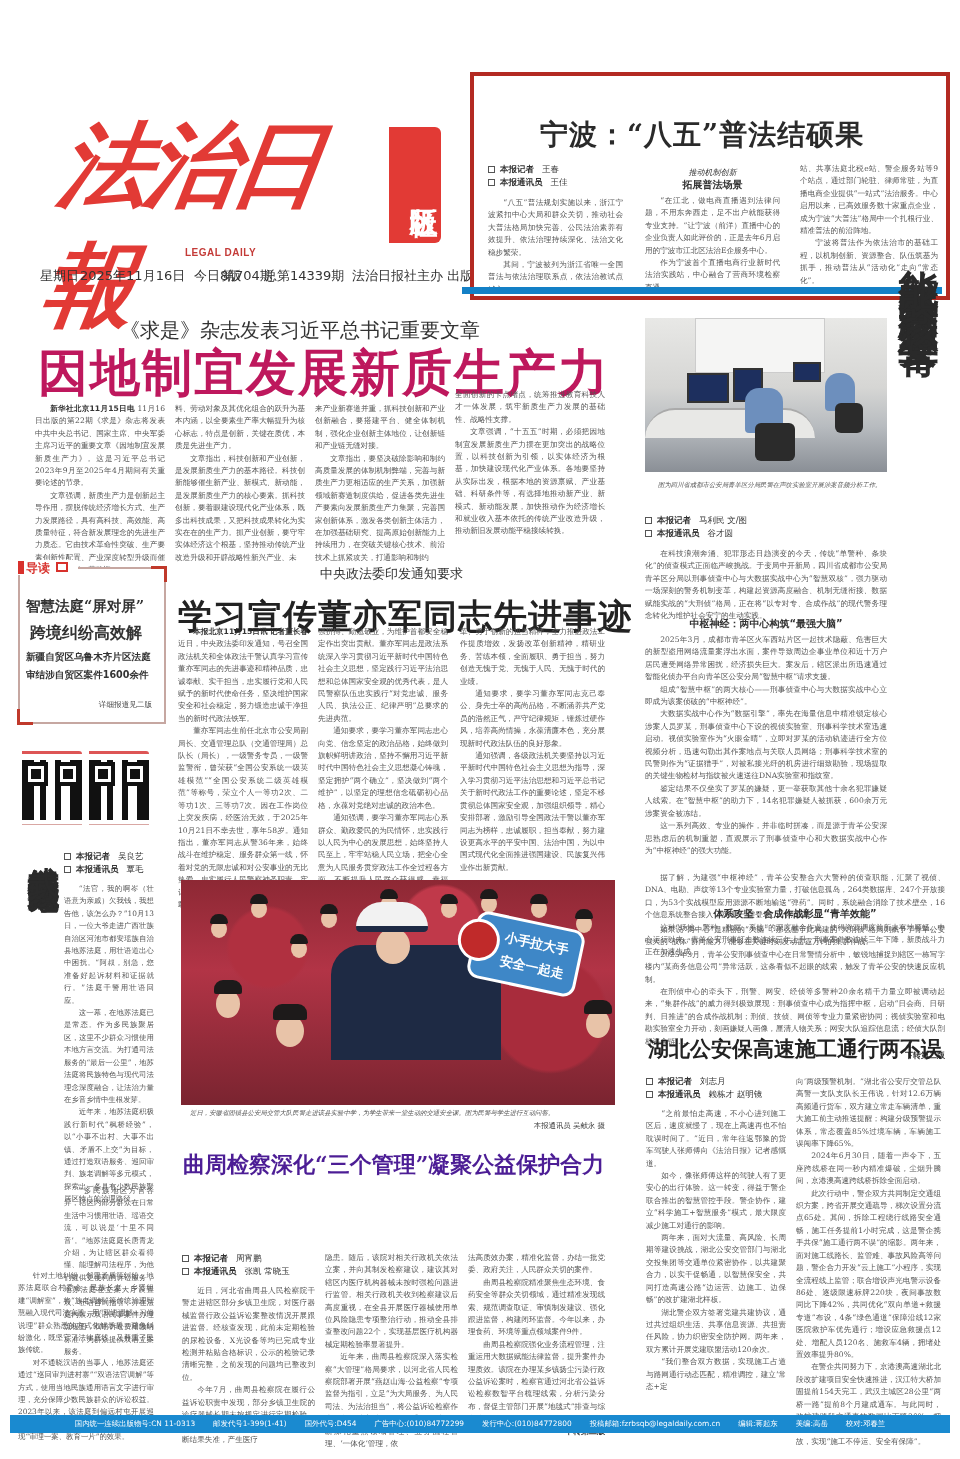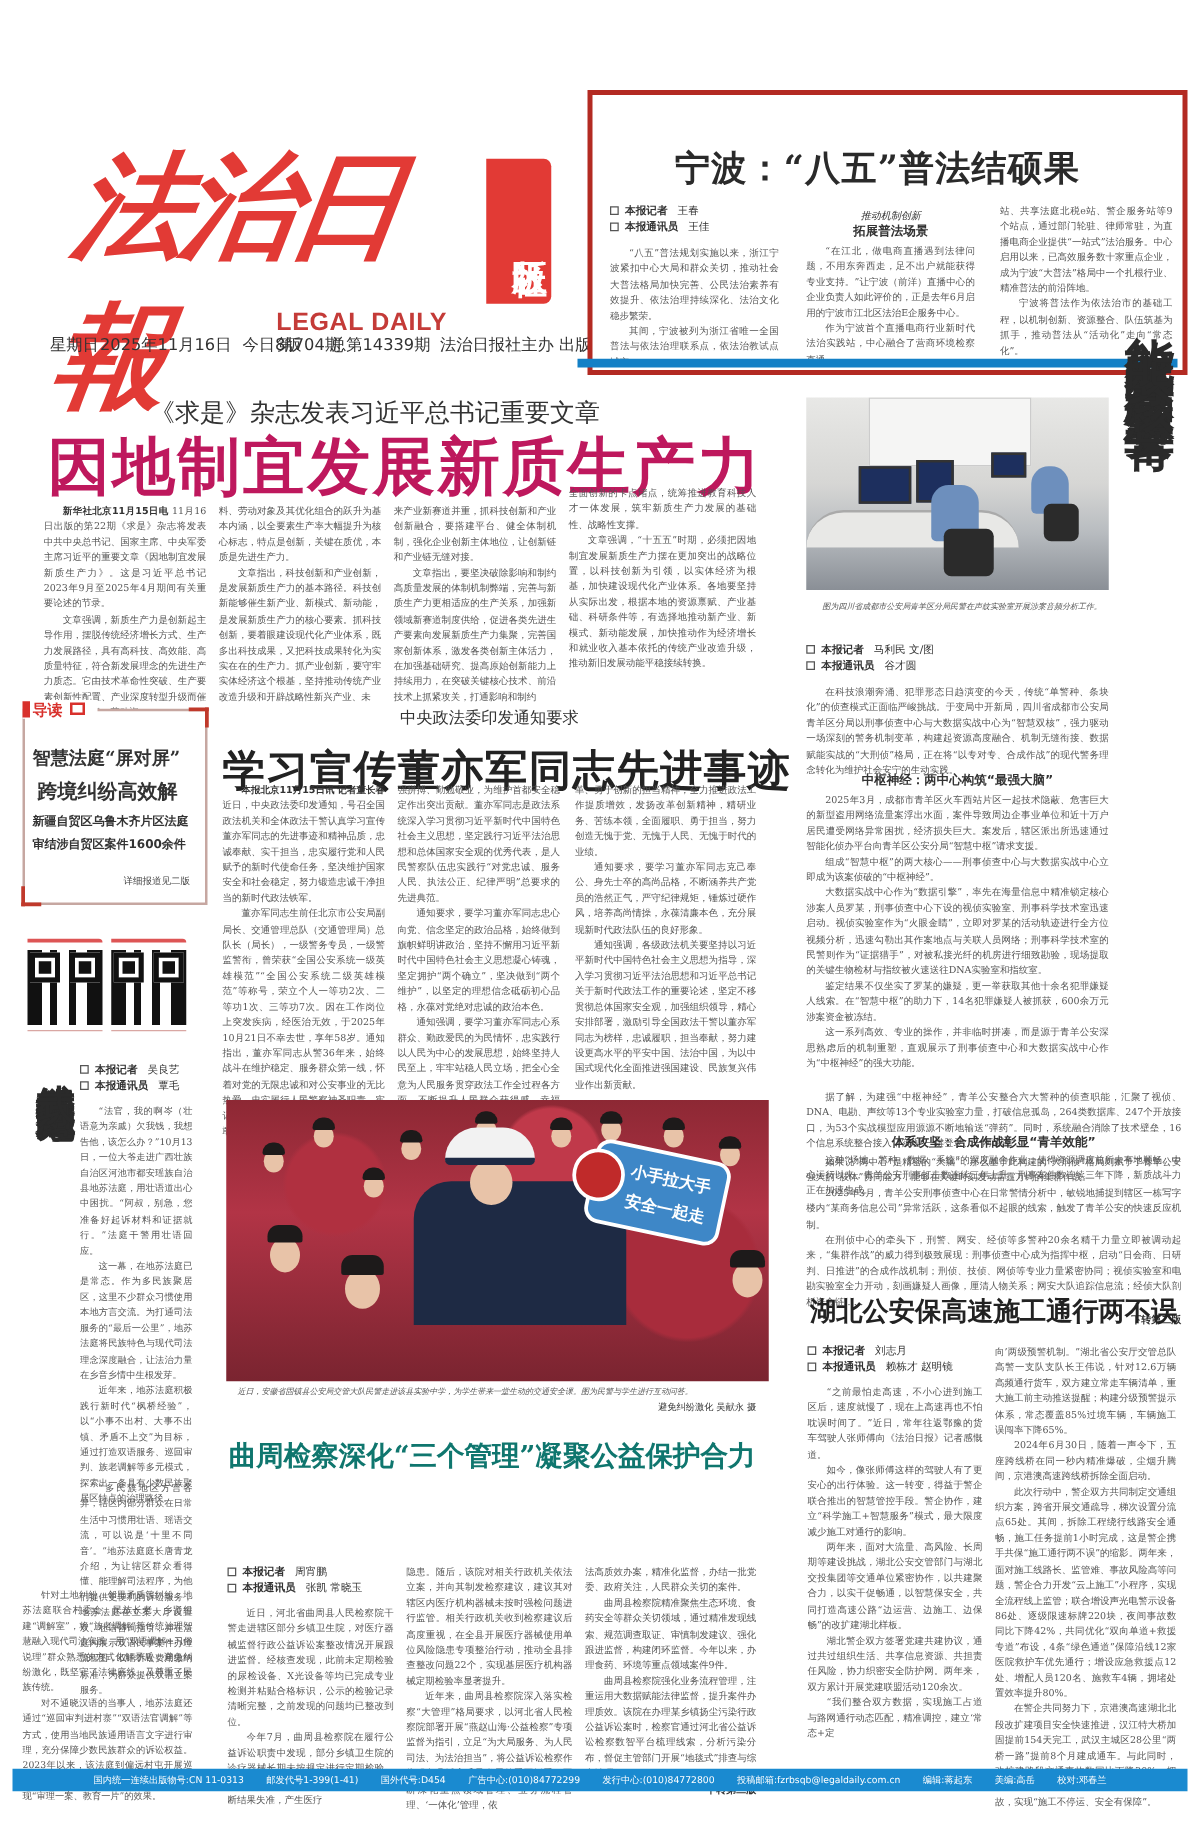--- a/index.html
+++ b/index.html
@@ -13,21 +13,21 @@
   .byline { font-family: "DejaVu Sans", sans-serif; font-size: 8.5px; line-height: 13px; color: #333; }
   .byline .box { display: inline-block; width: 7px; height: 7px; border: 1px solid #555; margin-right: 5px; vertical-align: -1px; }
   .byline .role { font-weight: bold; margin-right: 8px; }
   .turn { font-family: "DejaVu Sans", sans-serif; font-weight: bold; font-size: 8px; color: #333; text-align: right; }
   .subhead { font-family: "DejaVu Sans", sans-serif; font-weight: bold; font-size: 10px; text-align: center; color: #333; }
 
   
   .logo { left: 52px; top: 105px; width: 330px; height: 130px; }
   .logo-text { position: absolute; left: 0; top: 0; font-family: "DejaVu Serif", serif; font-style: italic; font-weight: bold; font-size: 92px; letter-spacing: -6px; color: #e23a35; line-height: 120px; transform: skewX(-8deg); }
   .edition-badge { left: 389px; top: 127px; width: 52px; height: 116px; background: #e23a35; border-radius: 0 6px 6px 0; color: #fff; font-family: "DejaVu Serif", serif; font-weight: bold; font-size: 28px; line-height: 36px; text-align: center; padding-top: 4px; writing-mode: vertical-rl; }
-  .legal-daily { left: 185px; top: 247px; font-family: "Liberation Sans", sans-serif; font-weight: bold; font-size: 20px; color: #c43b38; letter-spacing: 0.5px; margin-left: 36px; }
+  .legal-daily { left: 185px; top: 247px; font-family: "Liberation Sans", sans-serif; font-weight: bold; font-size: 10px; color: #c43b38; letter-spacing: 0.5px; }
   .dateline { top: 267px; font-family: "DejaVu Sans", sans-serif; font-size: 13px; color: #333; }
 
   
   .feature-box { left: 470px; top: 72px; width: 480px; height: 228px; border: 4px solid #b32a22; }
   .feature-title { left: 540px; top: 116px; font-family: "DejaVu Serif", serif; font-weight: bold; font-size: 28px; color: #2a2a2a; letter-spacing: 1px; }
   .feature-bar { left: 462px; top: 287px; width: 480px; height: 7px; background: #1380c6; }
 
   
   .kicker1 { left: 120px; top: 317px; font-family: "DejaVu Sans", sans-serif; font-size: 20px; color: #333; }
   .headline1 { left: 38px; top: 340px; font-family: "DejaVu Sans", sans-serif; font-weight: bold; font-size: 50px; color: #be185d; letter-spacing: 2px; }
@@ -223,23 +223,23 @@
   <div class="police-body"></div>
   <div class="face" style="left:195px; top:48px; width:34px; height:36px;"></div>
   <div class="police-cap"></div>
   <div class="sign">
     <div class="sign-circle"></div>
     <div class="sign-line" style="top:10px;">小手拉大手</div>
     <div class="sign-line" style="top:34px;">安全一起走</div>
   </div>
 </div>
 <div class="abs" style="left:190px; top:1109px; width:425px; font-family:'DejaVu Serif',serif; font-size:6.4px; color:#555; font-style:italic;">近日，安徽省固镇县公安局交管大队民警走进该县实验中学，为学生带来一堂生动的交通安全课。图为民警与学生进行互动问答。</div>
-<div class="abs" style="left:480px; top:1121px; width:125px; text-align:right; font-family:'DejaVu Sans',sans-serif; font-size:7.4px; color:#333;">避免纠纷激化 吴献永 摄</div>
-
-<a class="abs" href="#" style="left:183px; top:1150px; font-family:'DejaVu Serif',serif; font-weight:bold; font-size:22px; color:#0f766e; text-decoration:none;">曲周检察深化“三个管理”凝聚公益保护合力</a>
+<div class="abs" style="left:480px; top:1121px; width:125px; text-align:right; font-family:'DejaVu Sans',sans-serif; font-size:7.4px; color:#333;">本报通讯员 吴献永 摄</div>
+
+<a class="abs" href="#" style="left:183px; top:1150px; font-family:'DejaVu Serif',serif; font-weight:bold; font-size:22px; color:#4c1d95; text-decoration:none;">曲周检察深化“三个管理”凝聚公益保护合力</a>
 <div class="abs byline" style="left:182px; top:1252px;">
   <div><span class="box"></span><span class="role">本报记者</span><span>周宵鹏</span></div>
   <div><span class="box"></span><span class="role">本报通讯员</span><span>张凯 常晓玉</span></div>
 </div>
 <div class="abs body-text" style="left:182px; top:1285px; width:133px;">
   <p>近日，河北省曲周县人民检察院干警走进辖区部分乡镇卫生院，对医疗器械监督行政公益诉讼案整改情况开展跟进监督。经核查发现，此前未定期检验的尿检设备、X光设备等均已完成专业检测并粘贴合格标识，公示的检验记录清晰完整，之前发现的问题均已整改到位。</p>
   <p>今年7月，曲周县检察院在履行公益诉讼职责中发现，部分乡镇卫生院的诊疗器械长期未按规定进行定期检验，这些设备若存在精度偏差，可能导致诊断结果失准，产生医疗</p>
 </div>
 <div class="abs body-text" style="left:325px; top:1252px; width:133px;">
   <p style="text-indent:0">隐患。随后，该院对相关行政机关依法立案，并向其制发检察建议，建议其对辖区内医疗机构器械未按时强检问题进行监管。相关行政机关收到检察建议后高度重视，在全县开展医疗器械使用单位风险隐患专项整治行动，推动全县排查整改问题22个，实现基层医疗机构器械定期检验率显著提升。</p>

